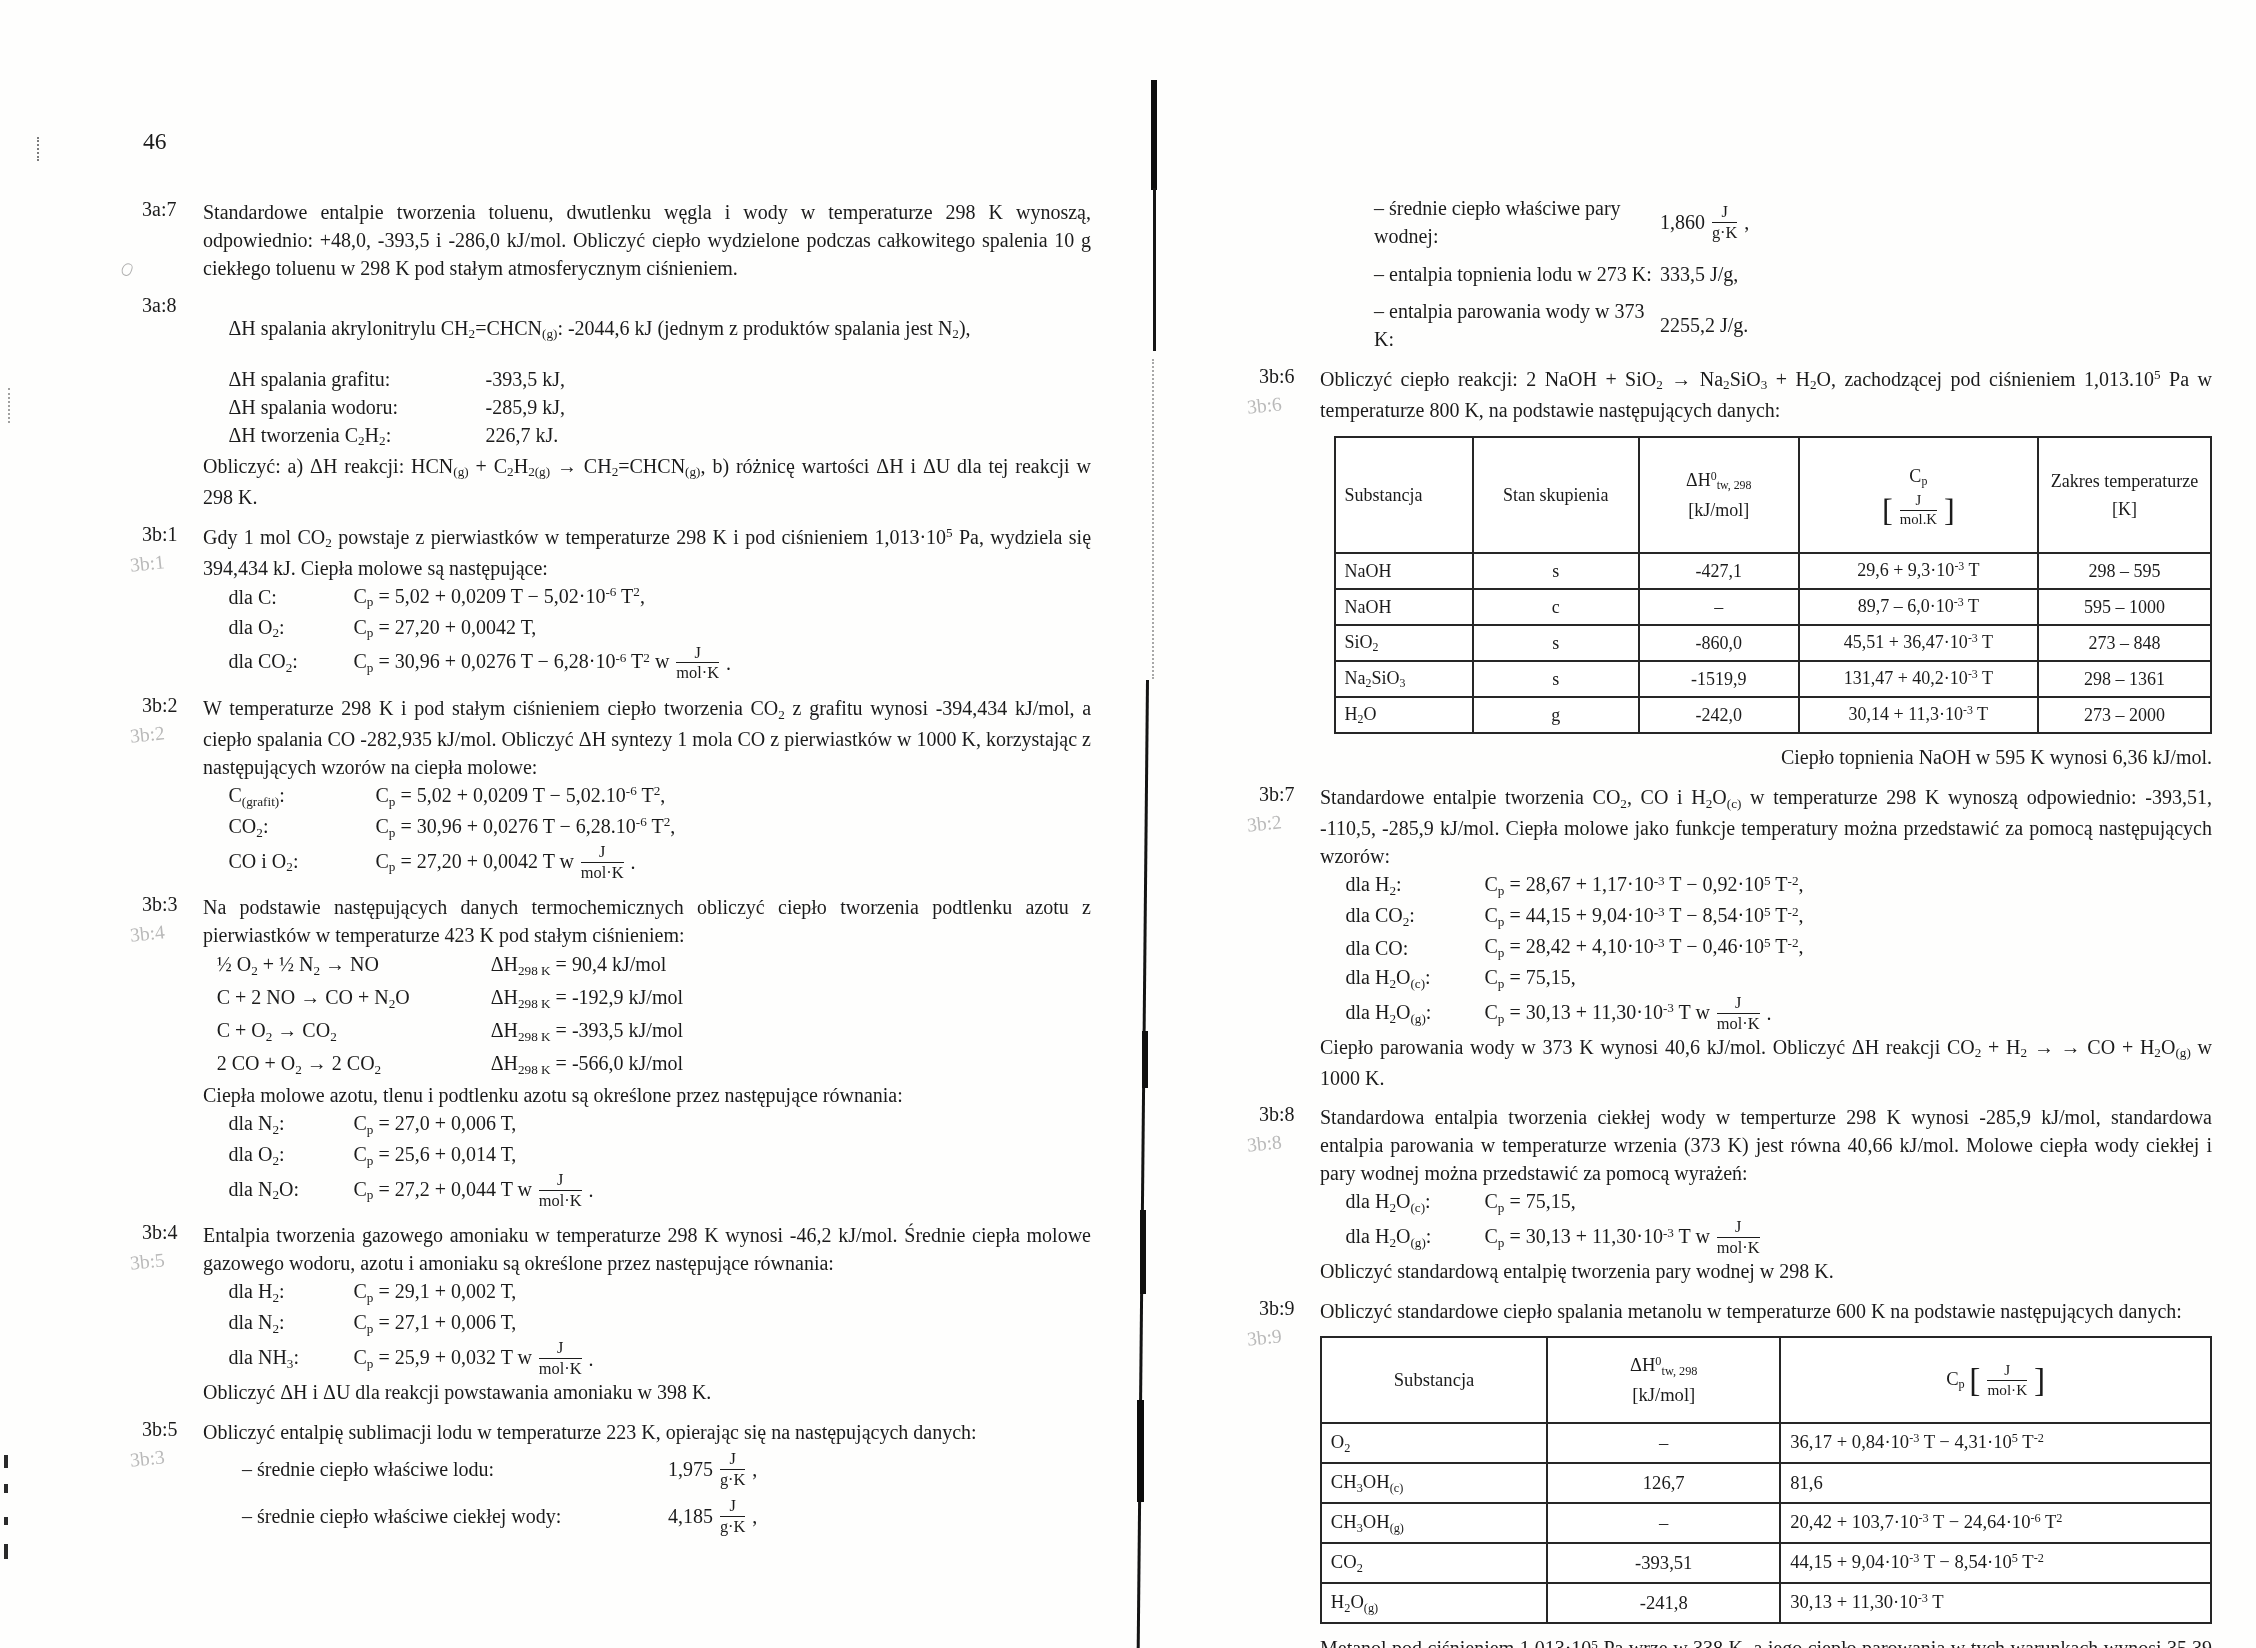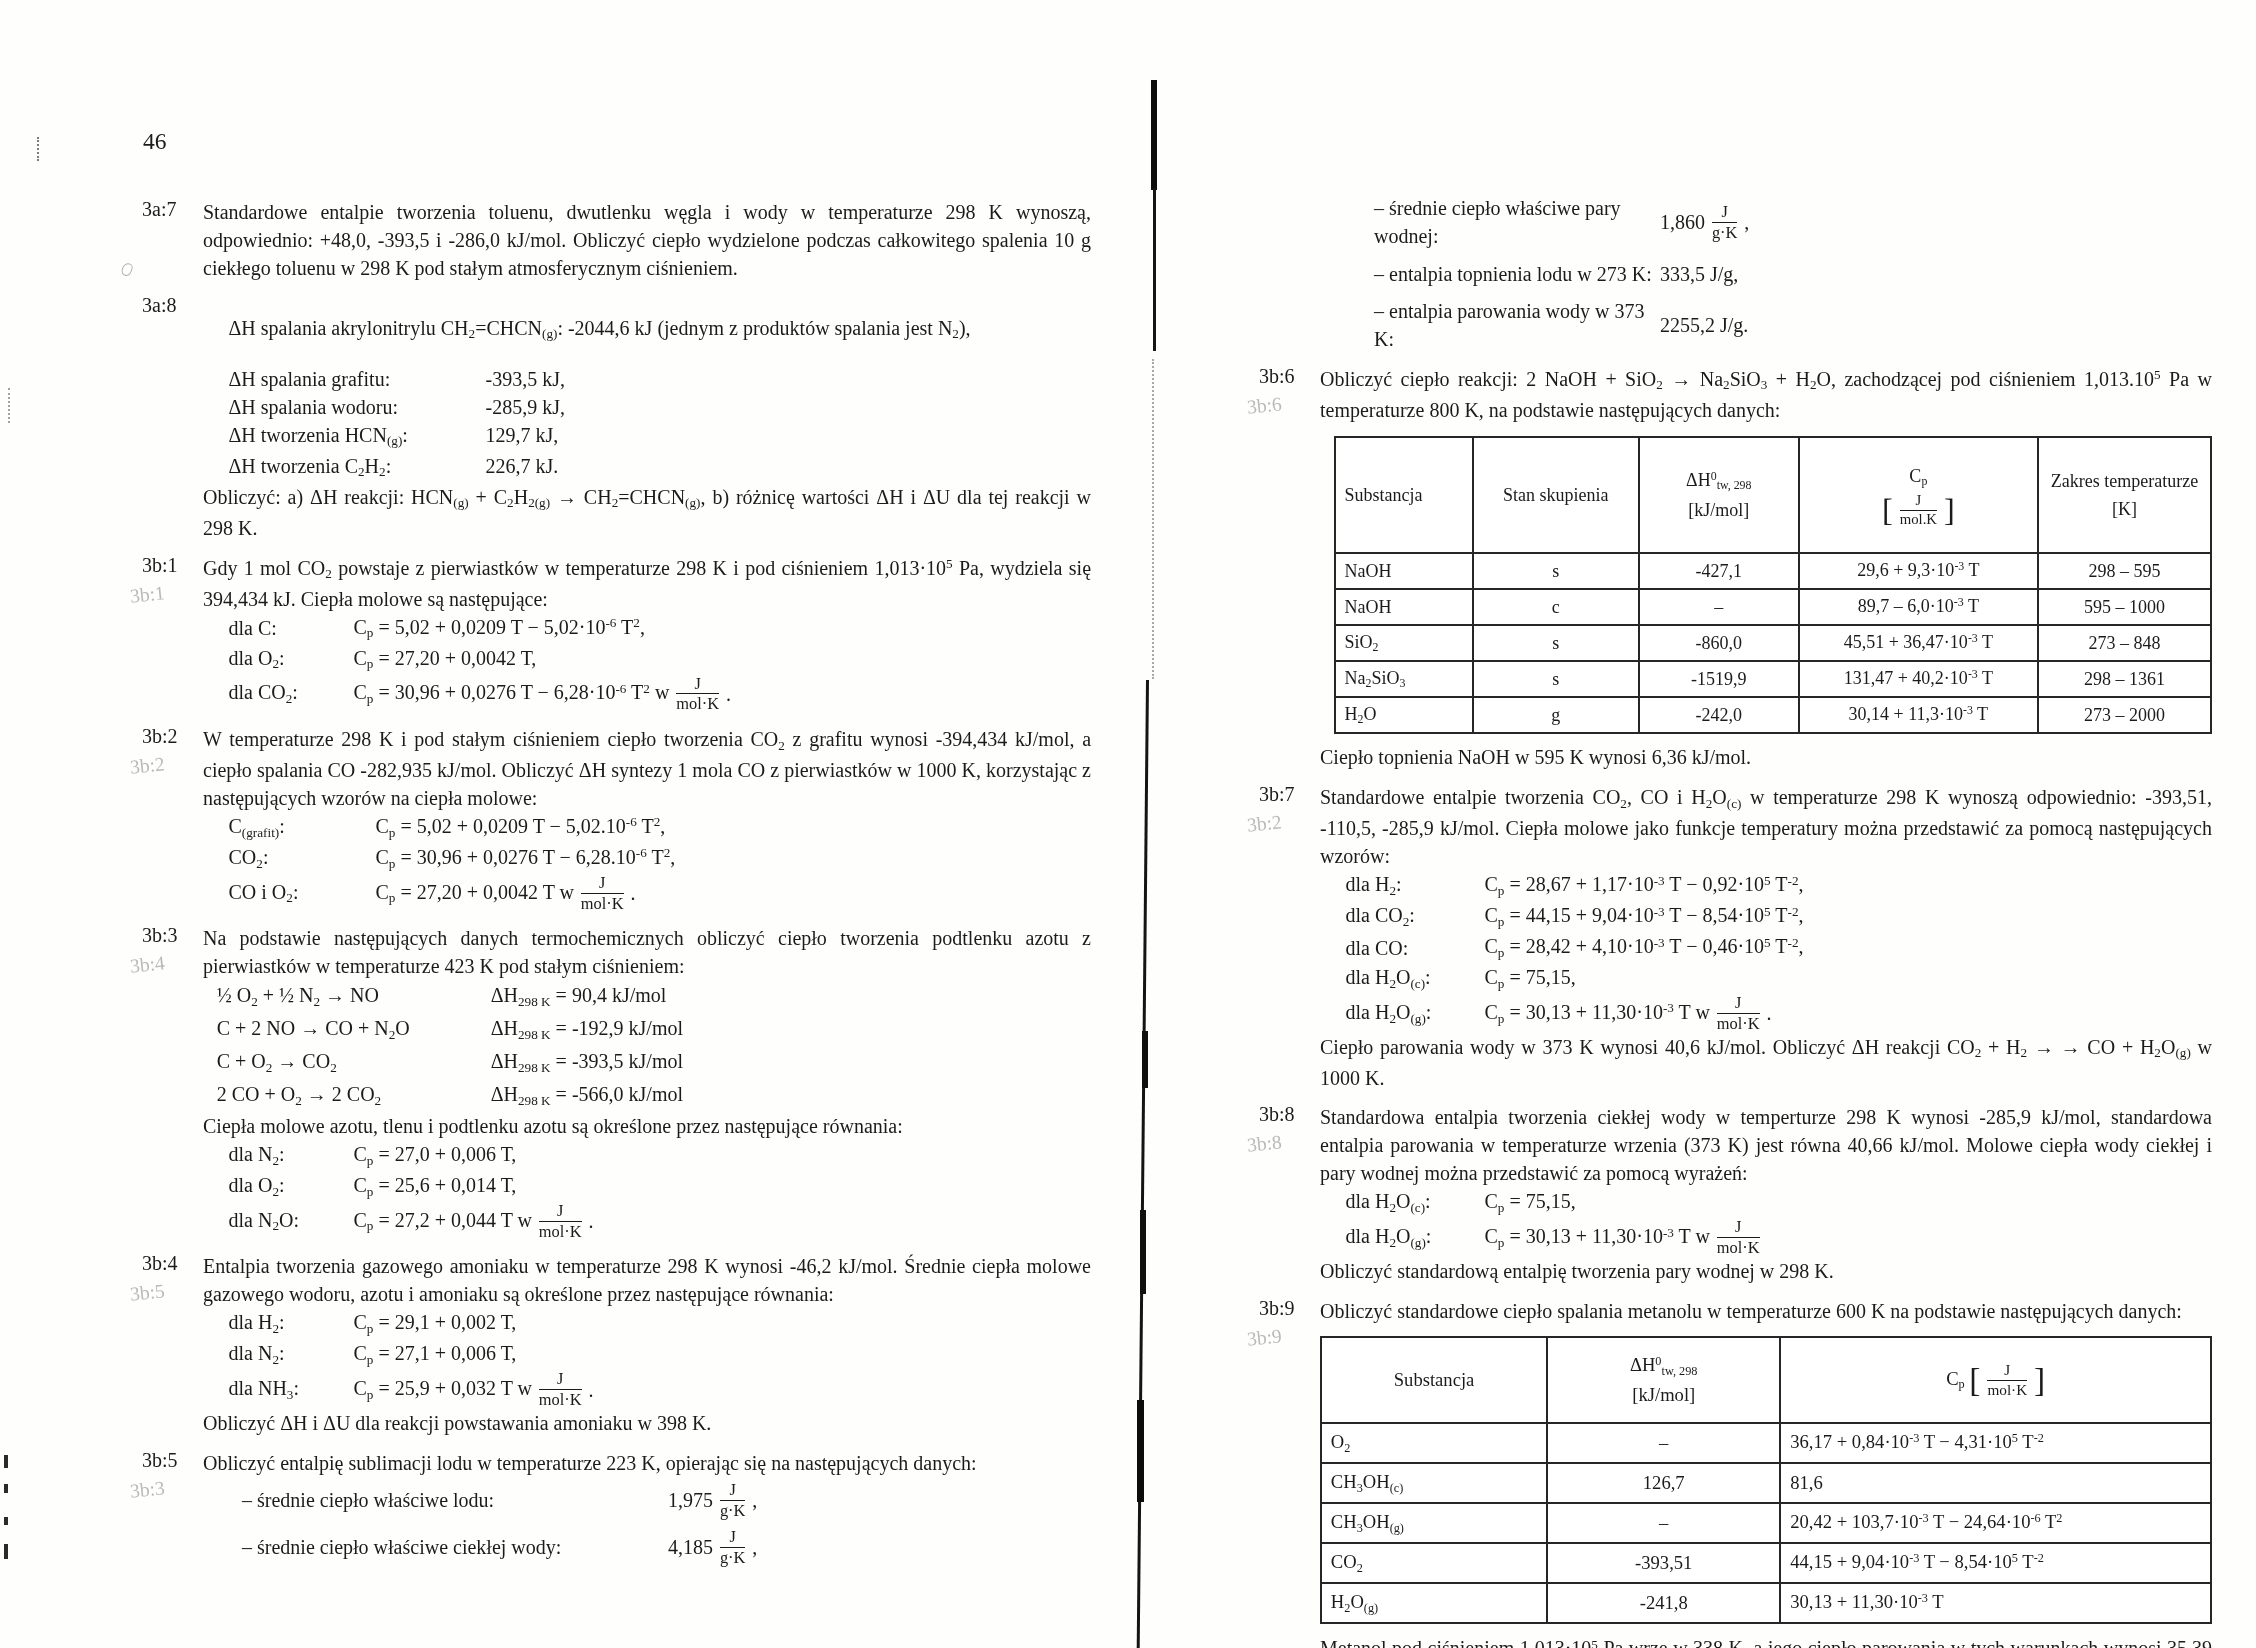--- a/index.html
+++ b/index.html
@@ -120,24 +120,20 @@
         <p class="indent1">ΔH spalania akrylonitrylu  CH<sub>2</sub>=CHCN<sub>(g)</sub>: -2044,6 kJ  (jednym z produktów spalania jest N<sub>2</sub>),</p>
         <div class="kv">
             <span class="k">ΔH spalania grafitu:</span>
             <span>-393,5 kJ,</span>
           </div>
         <div class="kv">
             <span class="k">ΔH spalania wodoru:</span>
             <span>-285,9 kJ,</span>
           </div>
         <div class="kv">
-            <span class="k">ΔH tworzenia   HCN<sub>(g)</sub>:</span>
-            <span>129,7 kJ,</span>
-          </div>
-        <div class="kv">
             <span class="k">ΔH tworzenia C<sub>2</sub>H<sub>2</sub>:</span>
             <span>226,7 kJ.</span>
           </div>
         <p class="closing">Obliczyć: a) ΔH reakcji: HCN<sub>(g)</sub> + C<sub>2</sub>H<sub>2(g)</sub> → CH<sub>2</sub>=CHCN<sub>(g)</sub>, b) różnicę wartości ΔH i ΔU dla tej reakcji w 298 K.</p>
       </div>
     </div>
 
     <div class="problem">
       <div class="plabel"><span>3b:1</span>
         <span class="pmark">3b:1</span>
@@ -365,21 +361,21 @@
               </tr>
           <tr>
                 <td>H<sub>2</sub>O</td>
                 <td>g</td>
                 <td>-242,0</td>
                 <td>30,14 + 11,3·10<sup>-3</sup> T</td>
                 <td>273 – 2000</td>
               </tr>
         </tbody>
           </table>
-        <p class="closing" style="text-align:left">Ciepło topnienia NaOH w 595 K wynosi 6,36 kJ/mol.</p>
+        <p class="closing" style="text-align:right">Ciepło topnienia NaOH w 595 K wynosi 6,36 kJ/mol.</p>
       </div>
     </div>
 
     <div class="problem">
       <div class="plabel"><span>3b:7</span>
         <span class="pmark">3b:2</span>
       </div>
       <div class="pbody">
         <p class="just">Standardowe entalpie tworzenia CO<sub>2</sub>, CO i H<sub>2</sub>O<sub>(c)</sub> w temperaturze 298 K wynoszą odpowiednio: -393,51, -110,5, -285,9 kJ/mol. Ciepła molowe jako funkcje temperatury można przedstawić za pomocą następujących wzorów:</p>
         <div class="fline">

